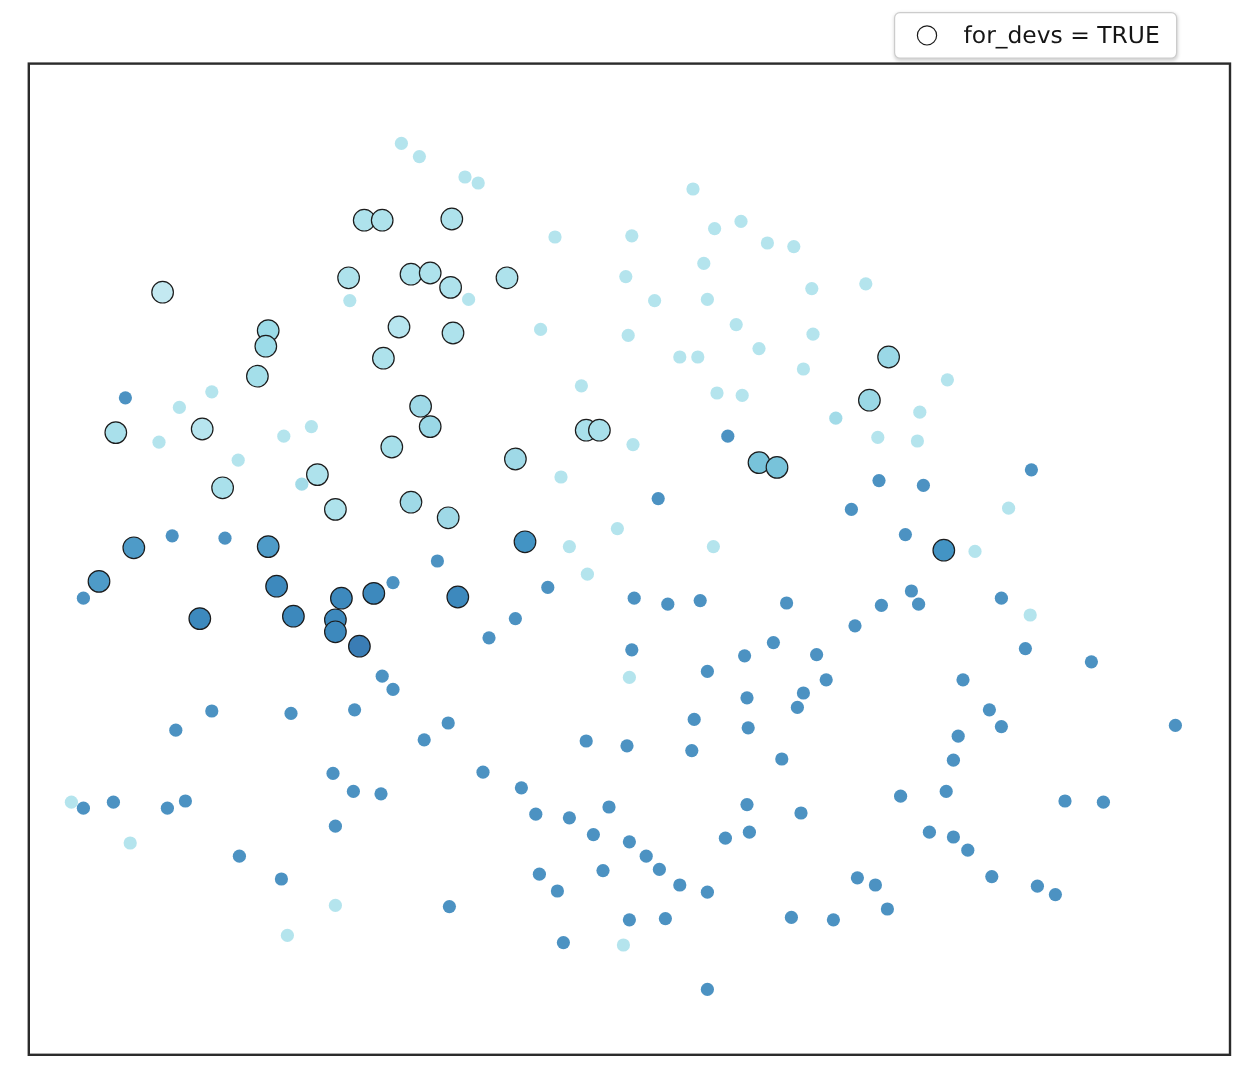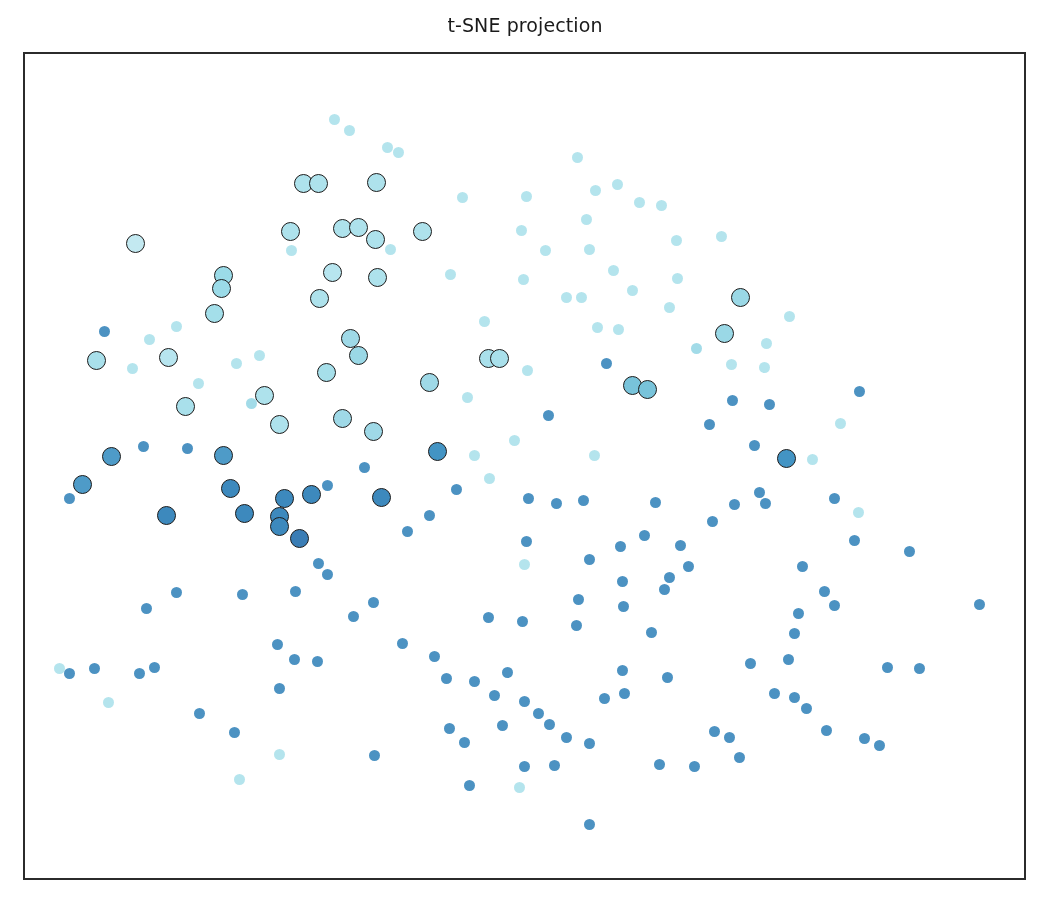--- a/index.html
+++ b/index.html
@@ -100,21 +100,20 @@
     color: #151515;
     white-space: nowrap;
     font-family: "DejaVu Sans", sans-serif;
   }
 </style>
 </head>
 <body>
 
 <div id="figure">
 
-  <div id="chart-title">t-SNE projection</div>
 
   <div id="plot-frame">
     <div id="points-layer">
         <div class="pt outlined" style="left: 269.221px; top: 119.868px; background: rgb(174, 226, 236);"></div>
         <div class="pt outlined" style="left: 284.206px; top: 119.868px; background: rgb(174, 226, 236);"></div>
         <div class="pt outlined" style="left: 342.148px; top: 119.044px; background: rgb(174, 226, 236);"></div>
         <div class="pt outlined" style="left: 256.234px; top: 167.66px; background: rgb(174, 226, 236);"></div>
         <div class="pt outlined" style="left: 308.182px; top: 165.188px; background: rgb(174, 226, 236);"></div>
         <div class="pt outlined" style="left: 324.166px; top: 164.364px; background: rgb(174, 226, 236);"></div>
         <div class="pt outlined" style="left: 341.149px; top: 175.9px; background: rgb(174, 226, 236);"></div>
@@ -314,14 +313,18 @@
         <div class="pt plain" style="left: 229.265px; top: 296.084px; background: rgb(174, 226, 236);"></div>
         <div class="pt plain" style="left: 168.326px; top: 324.1px; background: rgb(174, 226, 236);"></div>
         <div class="pt plain" style="left: 678.815px; top: 365.3px; background: rgb(61, 137, 189);"></div>
         <div class="pt plain" style="left: 828.665px; top: 332.34px; background: rgb(61, 137, 189);"></div>
         <div class="pt plain" style="left: 738.755px; top: 344.7px; background: rgb(61, 137, 189);"></div>
         <div class="pt plain" style="left: 399.095px; top: 455.94px; background: rgb(61, 137, 189);"></div>
         <div class="pt plain" style="left: 334.16px; top: 408.148px; background: rgb(61, 137, 189);"></div>
       </div>
   </div>
 
+  <div id="legend">
+    <span id="legend-marker"></span>
+    <span id="legend-label">for_devs = TRUE</span>
+  </div>
 
 </div>
 
 </body></html>

